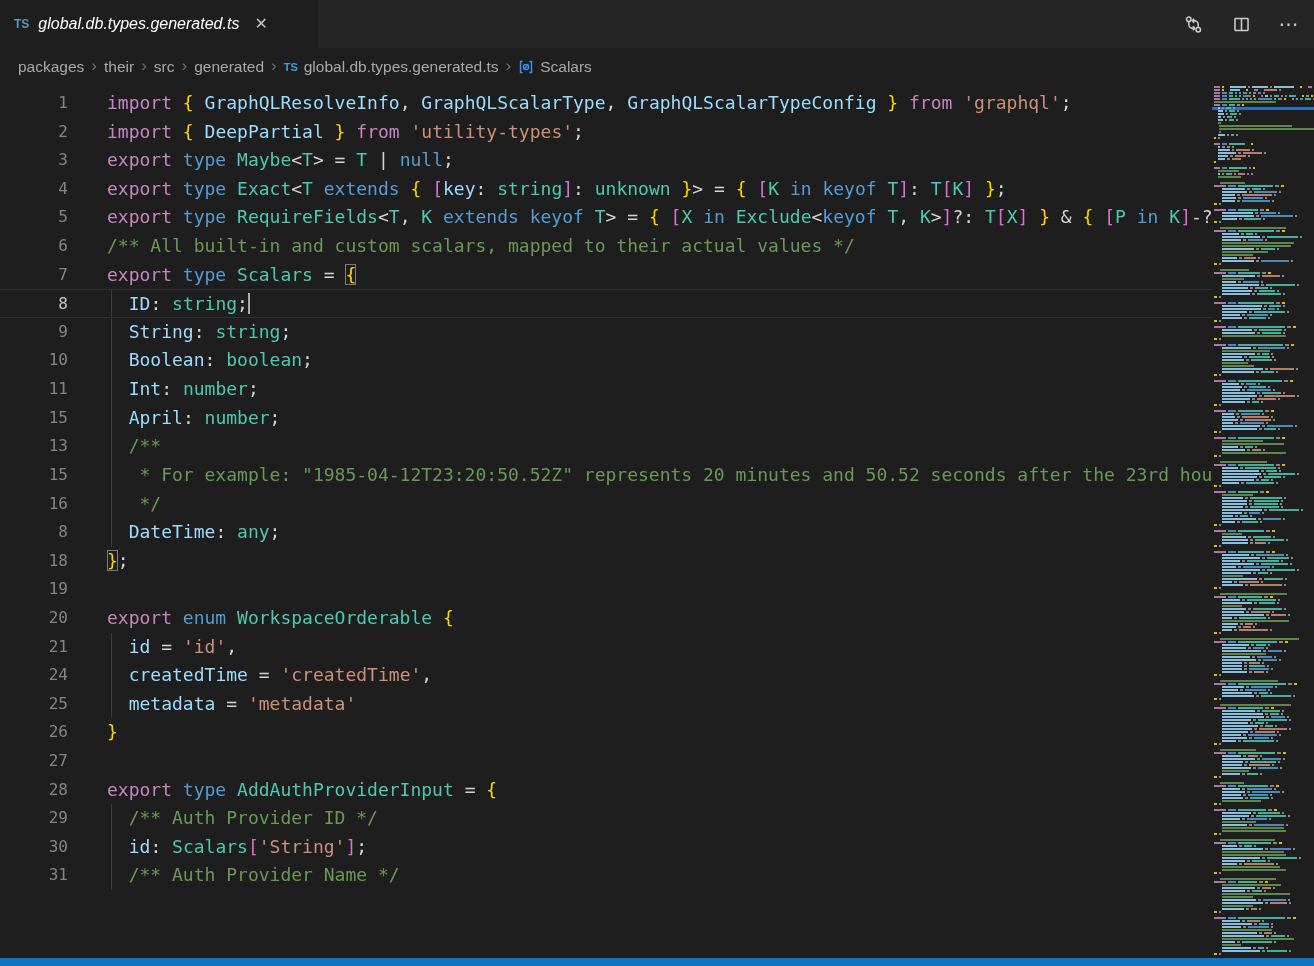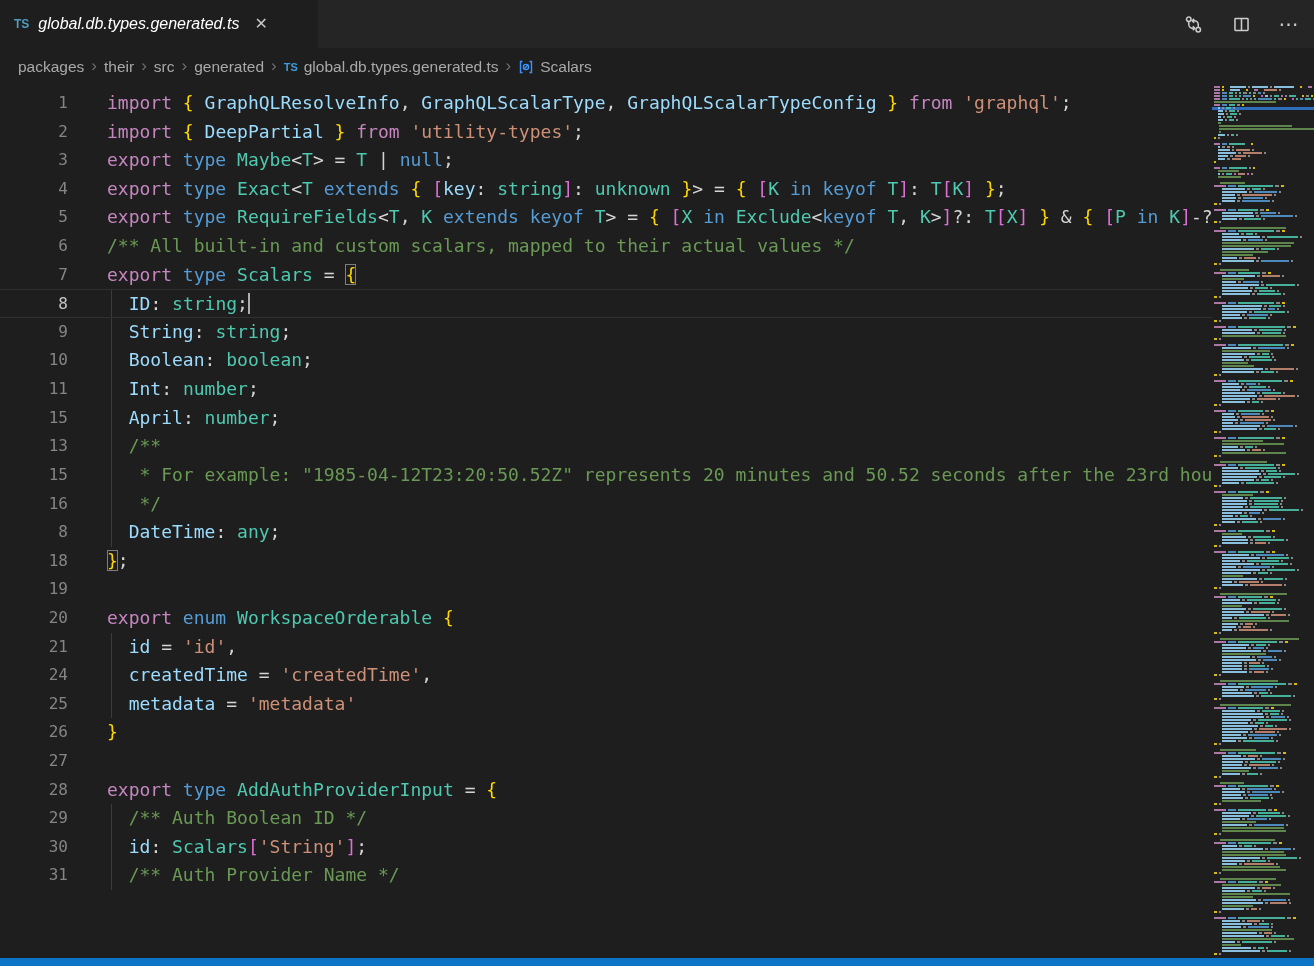--- a/index.html
+++ b/index.html
@@ -137,21 +137,21 @@
       <div class="line"><span class="ln">8</span><i class="guide"></i><span class="code"><span class="tk-w">  </span><span class="tk-v">DateTime</span><span class="tk-p">: </span><span class="tk-t">any</span><span class="tk-p">;</span></span></div>
       <div class="line"><span class="ln">18</span><span class="code"><span class="tk-x">}</span><span class="tk-p">;</span></span></div>
       <div class="line"><span class="ln">19</span><span class="code"></span></div>
       <div class="line"><span class="ln">20</span><span class="code"><span class="tk-k">export </span><span class="tk-c">enum </span><span class="tk-t">WorkspaceOrderable</span><span class="tk-p"> </span><span class="tk-g">{</span></span></div>
       <div class="line"><span class="ln">21</span><i class="guide"></i><span class="code"><span class="tk-w">  </span><span class="tk-v">id</span><span class="tk-p"> = </span><span class="tk-s">'id'</span><span class="tk-p">,</span></span></div>
       <div class="line"><span class="ln">24</span><i class="guide"></i><span class="code"><span class="tk-w">  </span><span class="tk-v">createdTime</span><span class="tk-p"> = </span><span class="tk-s">'createdTime'</span><span class="tk-p">,</span></span></div>
       <div class="line"><span class="ln">25</span><i class="guide"></i><span class="code"><span class="tk-w">  </span><span class="tk-v">metadata</span><span class="tk-p"> = </span><span class="tk-s">'metadata'</span></span></div>
       <div class="line"><span class="ln">26</span><span class="code"><span class="tk-g">}</span></span></div>
       <div class="line"><span class="ln">27</span><span class="code"></span></div>
       <div class="line"><span class="ln">28</span><span class="code"><span class="tk-k">export </span><span class="tk-c">type </span><span class="tk-t">AddAuthProviderInput</span><span class="tk-p"> = </span><span class="tk-g">{</span></span></div>
-      <div class="line"><span class="ln">29</span><i class="guide"></i><span class="code"><span class="tk-w">  </span><span class="tk-m">/** Auth Boolean ID */</span></span></div>
+      <div class="line"><span class="ln">29</span><i class="guide"></i><span class="code"><span class="tk-w">  </span><span class="tk-m">/** Auth Provider ID */</span></span></div>
       <div class="line"><span class="ln">30</span><i class="guide"></i><span class="code"><span class="tk-w">  </span><span class="tk-v">id</span><span class="tk-p">: </span><span class="tk-t">Scalars</span><span class="tk-r">[</span><span class="tk-s">'String'</span><span class="tk-r">]</span><span class="tk-p">;</span></span></div>
       <div class="line"><span class="ln">31</span><i class="guide"></i><span class="code"><span class="tk-w">  </span><span class="tk-m">/** Auth Provider Name */</span></span></div>
     </div>
   <div class="minimap">
     <div class="minimap-cursor"></div>
   <div class="mrow"><i class="mseg ms-k" style="width: 6.3px;"></i><i class="mseg ms-g" style="width: 2px;"></i><i class="mseg ms-sp" style="width: 2px;"></i><i class="mseg ms-v" style="width: 16.2px;"></i><i class="mseg ms-p" style="width: 2px;"></i><i class="mseg ms-v" style="width: 15.3px;"></i><i class="mseg ms-p" style="width: 2px;"></i><i class="mseg ms-v" style="width: 20.7px;"></i><i class="mseg ms-sp" style="width: 2px;"></i><i class="mseg ms-g" style="width: 2px;"></i><i class="mseg ms-sp" style="width: 2px;"></i><i class="mseg ms-k" style="width: 3.6px;"></i></div>
       <div class="mrow"><i class="mseg ms-k" style="width: 6.3px;"></i><i class="mseg ms-g" style="width: 2px;"></i><i class="mseg ms-sp" style="width: 2px;"></i><i class="mseg ms-v" style="width: 9.9px;"></i><i class="mseg ms-sp" style="width: 2px;"></i><i class="mseg ms-g" style="width: 2px;"></i><i class="mseg ms-sp" style="width: 2px;"></i><i class="mseg ms-k" style="width: 3.6px;"></i><i class="mseg ms-sp" style="width: 2px;"></i><i class="mseg ms-s" style="width: 13.5px;"></i><i class="mseg ms-p" style="width: 2px;"></i></div>
       <div class="mrow"><i class="mseg ms-k" style="width: 6.3px;"></i><i class="mseg ms-c" style="width: 4.5px;"></i><i class="mseg ms-t" style="width: 4.5px;"></i><i class="mseg ms-p" style="width: 2px;"></i><i class="mseg ms-t" style="width: 2px;"></i><i class="mseg ms-p" style="width: 3.6px;"></i><i class="mseg ms-t" style="width: 2px;"></i><i class="mseg ms-p" style="width: 2.7px;"></i><i class="mseg ms-c" style="width: 3.6px;"></i><i class="mseg ms-p" style="width: 2px;"></i></div>
       <div class="mrow"><i class="mseg ms-k" style="width: 6.3px;"></i><i class="mseg ms-c" style="width: 4.5px;"></i><i class="mseg ms-t" style="width: 4.5px;"></i><i class="mseg ms-p" style="width: 2px;"></i><i class="mseg ms-t" style="width: 2px;"></i><i class="mseg ms-c" style="width: 8.1px;"></i><i class="mseg ms-g" style="width: 2px;"></i><i class="mseg ms-sp" style="width: 2px;"></i><i class="mseg ms-r" style="width: 2px;"></i><i class="mseg ms-v" style="width: 2.7px;"></i><i class="mseg ms-p" style="width: 2px;"></i><i class="mseg ms-t" style="width: 5.4px;"></i><i class="mseg ms-r" style="width: 2px;"></i><i class="mseg ms-p" style="width: 2px;"></i><i class="mseg ms-t" style="width: 6.3px;"></i><i class="mseg ms-sp" style="width: 2px;"></i><i class="mseg ms-g" style="width: 2px;"></i><i class="mseg ms-p" style="width: 3.6px;"></i><i class="mseg ms-g" style="width: 2px;"></i></div>
       <div class="mrow"><i class="mseg ms-k" style="width: 6.3px;"></i><i class="mseg ms-c" style="width: 4.5px;"></i><i class="mseg ms-t" style="width: 11.7px;"></i><i class="mseg ms-p" style="width: 2px;"></i><i class="mseg ms-t" style="width: 2px;"></i><i class="mseg ms-p" style="width: 2px;"></i><i class="mseg ms-t" style="width: 2px;"></i><i class="mseg ms-c" style="width: 13.5px;"></i><i class="mseg ms-t" style="width: 2px;"></i><i class="mseg ms-p" style="width: 3.6px;"></i><i class="mseg ms-g" style="width: 2px;"></i><i class="mseg ms-sp" style="width: 2px;"></i><i class="mseg ms-r" style="width: 2px;"></i><i class="mseg ms-t" style="width: 2px;"></i><i class="mseg ms-c" style="width: 3.6px;"></i><i class="mseg ms-t" style="width: 6.3px;"></i><i class="mseg ms-p" style="width: 2px;"></i></div>

